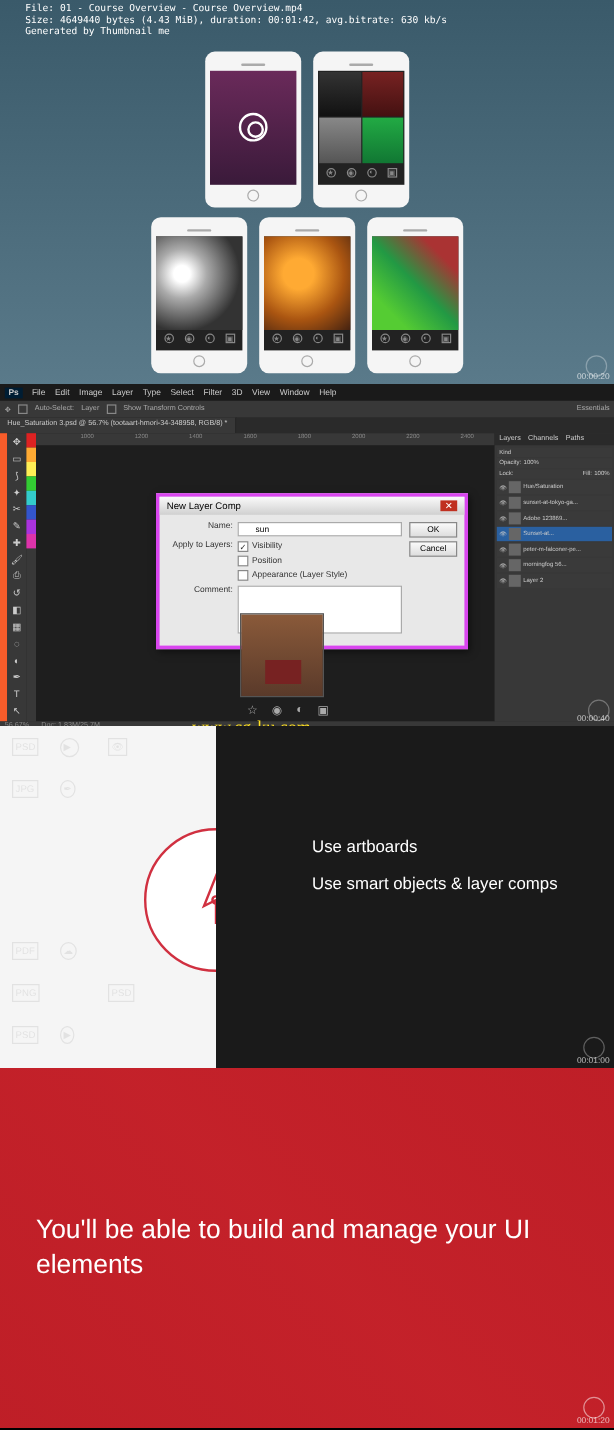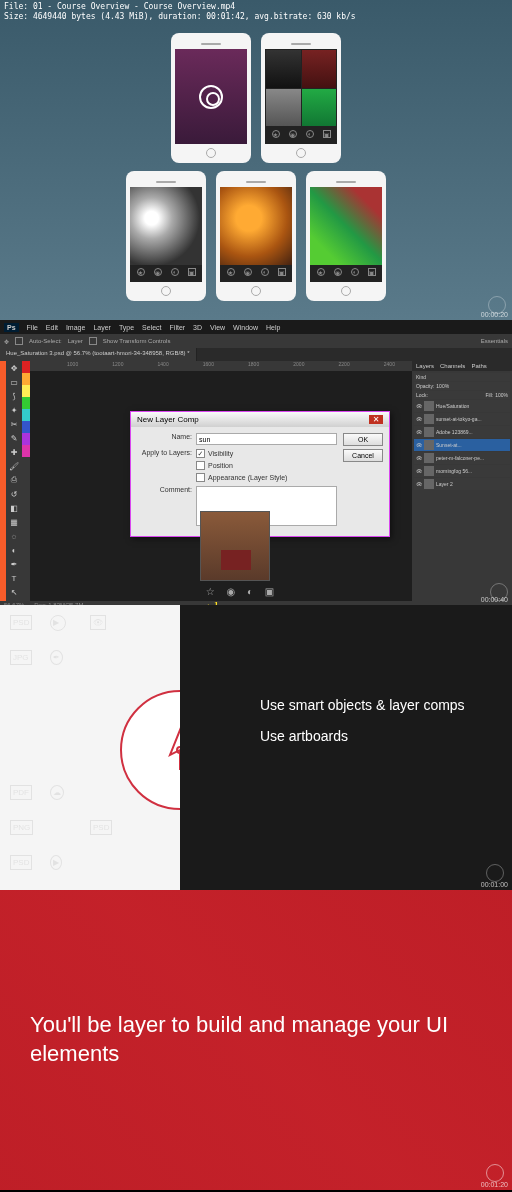--- a/index.html
+++ b/index.html
@@ -9,21 +9,21 @@
     .section-phones {
       height: 320px;
       background: linear-gradient(180deg, #3a5a6a 0%, #4a6a7a 50%, #5a7a8a 100%);
       position: relative;
       overflow: hidden;
     }
     .metadata {
       color: #fff;
       font-size: 8px;
       font-family: monospace;
-      padding: 2px 4px;
+      padding: 2px 21px;
       line-height: 1.2;
     }
     .phones-row { display: flex; justify-content: center; gap: 10px; margin-top: 10px; }
     .phones-row2 { display: flex; justify-content: center; gap: 10px; margin-top: 8px; }
     .phone {
       width: 80px; height: 130px;
       background: #f5f5f5;
       border-radius: 8px;
       padding: 10px 4px 12px;
       position: relative;
@@ -77,30 +77,30 @@
     .layer-row { display: flex; align-items: center; gap: 2px; padding: 1px 2px; font-size: 5px; color: #ccc; background: #3a3a3a; margin-bottom: 1px; }
     .layer-row.selected { background: #2a60a0; }
     .layer-thumb { width: 10px; height: 10px; background: #666; }
     .layer-eye { width: 6px; font-size: 5px; }
     
     .dialog {
       position: absolute;
       left: 100px; top: 50px;
       width: 260px;
       background: #e8e8e8;
-      border: 1px solid #d946ef;
+      border: 3px solid #d946ef;
       box-shadow: 2px 2px 6px rgba(0,0,0,0.5);
     }
     .dialog-title { background: linear-gradient(#fafafa, #d0d0d0); padding: 3px 6px; font-size: 8px; display: flex; justify-content: space-between; }
     .dialog-close { background: #c03020; color: #fff; width: 14px; text-align: center; font-size: 8px; }
     .dialog-body { padding: 6px; display: flex; gap: 6px; }
     .dialog-form { flex: 1; }
     .dialog-row { display: flex; align-items: flex-start; gap: 4px; margin-bottom: 4px; font-size: 7px; color: #333; }
     .dialog-label { width: 55px; text-align: right; }
-    .dialog-input { flex: 1; border: 1px solid #aaa; background: #fff; font-size: 7px; padding: 1px 2px; height: 12px; }
+    .dialog-input { flex: 1; border: 1px solid #aaa; background: #fff; font-size: 7px; padding: 1px 14px; height: 12px; }
     .dialog-textarea { flex: 1; border: 1px solid #aaa; background: #fff; height: 40px; }
     .dialog-buttons { width: 40px; display: flex; flex-direction: column; gap: 3px; }
     .dialog-btn { border: 1px solid #888; background: linear-gradient(#fafafa, #ddd); font-size: 7px; padding: 2px; text-align: center; cursor: pointer; }
     .dialog-checks { display: flex; flex-direction: column; gap: 3px; }
     .check-row { display: flex; align-items: center; gap: 3px; font-size: 7px; color: #333; }
     .checkbox { width: 9px; height: 9px; border: 1px solid #888; background: #fff; display: flex; align-items: center; justify-content: center; font-size: 7px; }
     
     .ps-thumb { position: absolute; left: 170px; top: 150px; width: 70px; height: 70px; border: 1px solid #555; background: linear-gradient(#8a5a3a, #5a3a2a); }
     .ps-thumb::after { content: ''; position: absolute; bottom: 10px; left: 20px; width: 30px; height: 20px; background: #722; }
     .ps-icons-below { position: absolute; left: 170px; top: 225px; width: 80px; display: flex; justify-content: space-around; }
@@ -156,20 +156,21 @@
     }
     .red-text { color: #fff; font-size: 22px; font-weight: 400; line-height: 1.3; }
   </style>
 </head>
 <body>
 
 <div class="section-phones">
   <div class="metadata">
     <div>File: 01 - Course Overview - Course Overview.mp4</div>
     <div>Size: 4649440 bytes (4.43 MiB), duration: 00:01:42, avg.bitrate: 630 kb/s</div>
+    <div>Generated by Thumbnail me</div>
   </div>
   <div class="phones-row">
     <div class="phone">
       <div class="phone-speaker"></div>
       <div class="phone-screen screen-purple">
         <div class="camera-icon"></div>
       </div>
       <div class="phone-home"></div>
     </div>
     <div class="phone">
@@ -438,24 +439,24 @@
     <div class="slide-circle">
       <div class="pen-icon">
         <svg viewBox="0 0 50 50">
             <path d="M25 5 L35 30 L25 25 L15 30 Z M25 25 L25 45" fill="none" stroke="#d03040" stroke-width="2"></path>
             <circle cx="25" cy="25" r="3" fill="none" stroke="#d03040" stroke-width="2"></circle>
           </svg>
       </div>
     </div>
   </div>
   <div class="slide-right">
+    <div class="slide-text">Use artboards</div>
     <div class="slide-text">Use smart objects &amp; layer comps</div>
-    <div class="slide-text">Use artboards</div>
     <div class="play-circle" style="position:absolute;bottom:8px;right:8px"></div>
     <div class="timestamp-br">00:01:00</div>
   </div>
 </div>
 
 <div class="section-red">
-  <div class="red-text">You'll be layer to build and manage your UI elements</div>
+  <div class="red-text">You'll be able to build and manage your UI elements</div>
   <div class="play-circle" style="position:absolute;bottom:8px;right:8px;border-color:rgba(255,255,255,0.5)"></div>
   <div class="timestamp-br">00:01:20</div>
 </div>
 
 </body></html>

